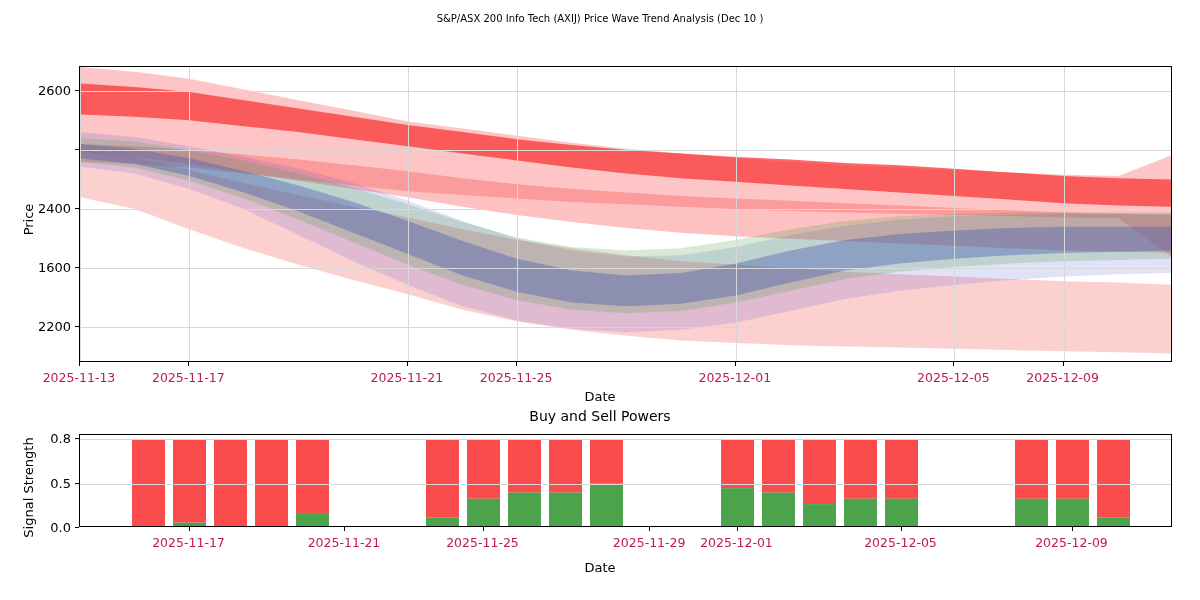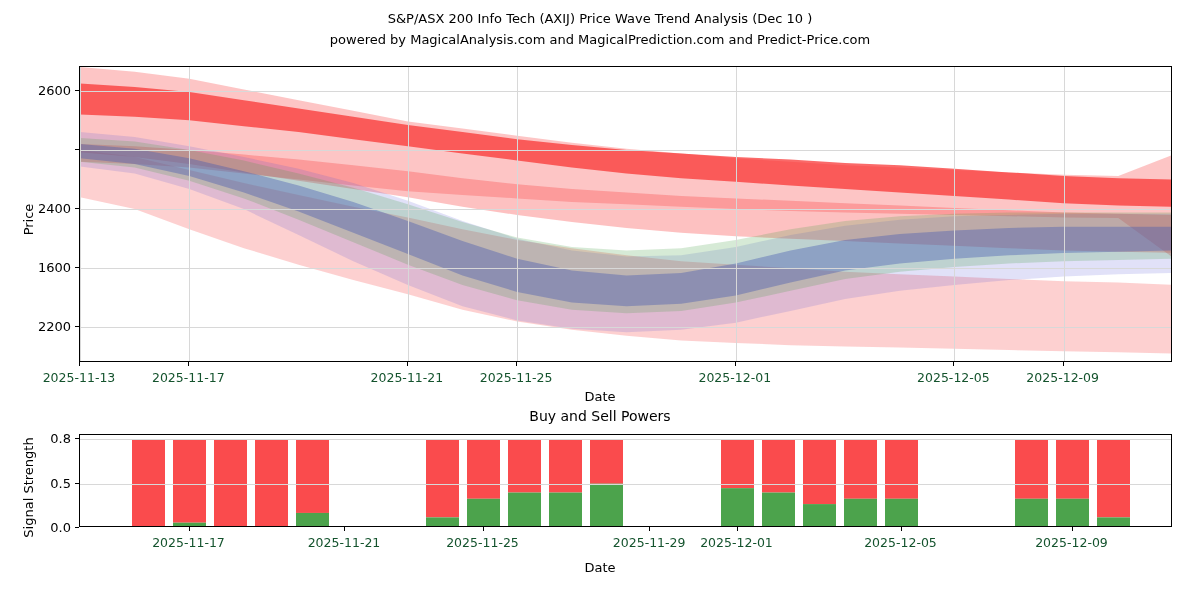--- a/index.html
+++ b/index.html
@@ -4,35 +4,35 @@
 <style>
   html,body{margin:0;padding:0;}
   body{
     width:1200px;height:600px;background:#ffffff;
     font-family:"DejaVu Sans","Liberation Sans",sans-serif;
     overflow:hidden;position:relative;
   }
   #stage{position:relative;width:1200px;height:600px;}
 
   .title-block{position:absolute;left:0;top:8px;width:1200px;text-align:center;}
-  .title-line{font-size:13px;color:#000;line-height:21px;}
+  .title-line{font-size:10px;color:#000;line-height:21px;}
 
   
   .panel{position:absolute;}
   .plotbox{position:absolute;border:1.1px solid #000;box-sizing:border-box;
            background:#fff;overflow:hidden;}
   .gridline{position:absolute;background:#d8d8d8;}
   .gridline.h{height:1px;left:0;right:0;}
   .gridline.v{width:1px;top:0;bottom:0;}
 
   .ytick{position:absolute;right:0;transform:translateY(-50%);
          font-size:13px;color:#000;text-align:right;white-space:nowrap;}
   .ytickmark{position:absolute;height:1px;width:4px;background:#000;}
   .xtick{position:absolute;transform:translateX(-50%);font-size:12.5px;
-         color:#14532d;white-space:nowrap;}
+         color:#be185d;white-space:nowrap;}
   .xtickmark{position:absolute;width:1px;height:4px;background:#000;}
 
   .ylabel{position:absolute;transform-origin:50% 50%;
           transform:rotate(-90deg);font-size:13px;color:#000;white-space:nowrap;
           text-align:center;}
   .xlabel{position:absolute;font-size:13px;color:#000;text-align:center;}
 
   .subtitle{position:absolute;font-size:14px;color:#000;text-align:center;width:100%;}
 
   
@@ -44,21 +44,20 @@
   .bar-red{fill:#fa4b4d;}
   .bar-green{fill:#4ca34c;}
 </style>
 </head>
 <body>
 
 <div id="stage">
 
   <div class="title-block">
     <div class="title-line">S&amp;P/ASX 200 Info Tech (AXIJ) Price Wave Trend Analysis (Dec 10 )</div>
-    <div class="title-line">powered by MagicalAnalysis.com and MagicalPrediction.com and Predict-Price.com</div>
   </div>
 
   <div id="watermark-layer">
       <div class="wm" style="left: 130px; top: 132px;">MagicalAnalysis.com</div>
       <div class="wm" style="left: 600px; top: 132px;">MagicalPrediction.com</div>
       <div class="wm" style="left: 130px; top: 281px;">MagicalAnalysis.com</div>
       <div class="wm" style="left: 600px; top: 281px;">MagicalPrediction.com</div>
       <div class="wm small" style="left: 140px; top: 432px;">MagicalAnalysis.com</div>
       <div class="wm small" style="left: 610px; top: 432px;">MagicalPrediction.com</div>
     </div>

